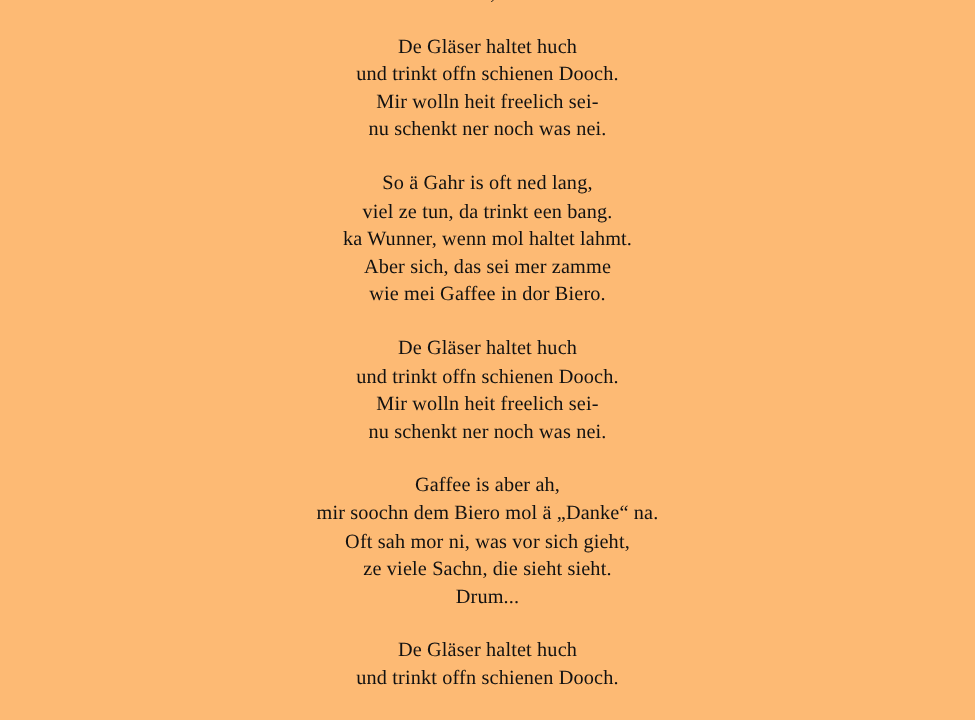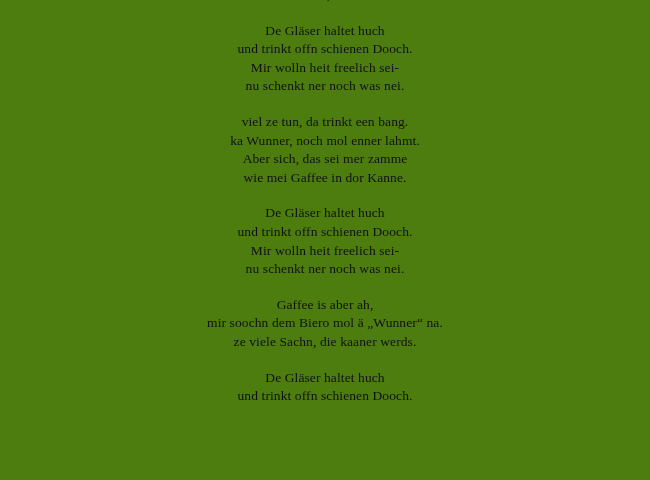--- a/index.html
+++ b/index.html
@@ -11,21 +11,21 @@
     width: 650px;
     height: 480px;
     overflow: hidden;
     font-family: "Liberation Serif", serif;
     color: #111111;
   }
   .page {
     position: relative;
     width: 650px;
     height: 480px;
-    background: #4d7c0f;
+    background: #fdba74;
     overflow: hidden;
   }
   .poem {
     position: absolute;
     left: 0;
     top: -14px;
     width: 650px;
     text-align: center;
   }
   .stanza {
@@ -55,37 +55,40 @@
     </div>
 
     <div class="stanza">
       <div class="line">De Gläser haltet huch</div>
       <div class="line">und trinkt offn schienen Dooch.</div>
       <div class="line">Mir wolln heit freelich sei-</div>
       <div class="line">nu schenkt ner noch was nei.</div>
     </div>
 
     <div class="stanza">
+      <div class="line">So ä Gahr is oft ned lang,</div>
       <div class="line">viel ze tun, da trinkt een bang.</div>
-      <div class="line">ka Wunner, noch mol enner lahmt.</div>
+      <div class="line">ka Wunner, wenn mol haltet lahmt.</div>
       <div class="line">Aber sich, das sei mer zamme</div>
-      <div class="line">wie mei Gaffee in dor Kanne.</div>
+      <div class="line">wie mei Gaffee in dor Biero.</div>
     </div>
 
     <div class="stanza">
       <div class="line">De Gläser haltet huch</div>
       <div class="line">und trinkt offn schienen Dooch.</div>
       <div class="line">Mir wolln heit freelich sei-</div>
       <div class="line">nu schenkt ner noch was nei.</div>
     </div>
 
     <div class="stanza">
       <div class="line">Gaffee is aber ah,</div>
-      <div class="line">mir soochn dem Biero mol ä „Wunner“ na.</div>
-      <div class="line">ze viele Sachn, die kaaner werds.</div>
+      <div class="line">mir soochn dem Biero mol ä „Danke“ na.</div>
+      <div class="line">Oft sah mor ni, was vor sich gieht,</div>
+      <div class="line">ze viele Sachn, die sieht sieht.</div>
+      <div class="line">Drum...</div>
     </div>
 
     <div class="stanza">
       <div class="line">De Gläser haltet huch</div>
       <div class="line">und trinkt offn schienen Dooch.</div>
 
     </div>
 
   </div>
 </div>

